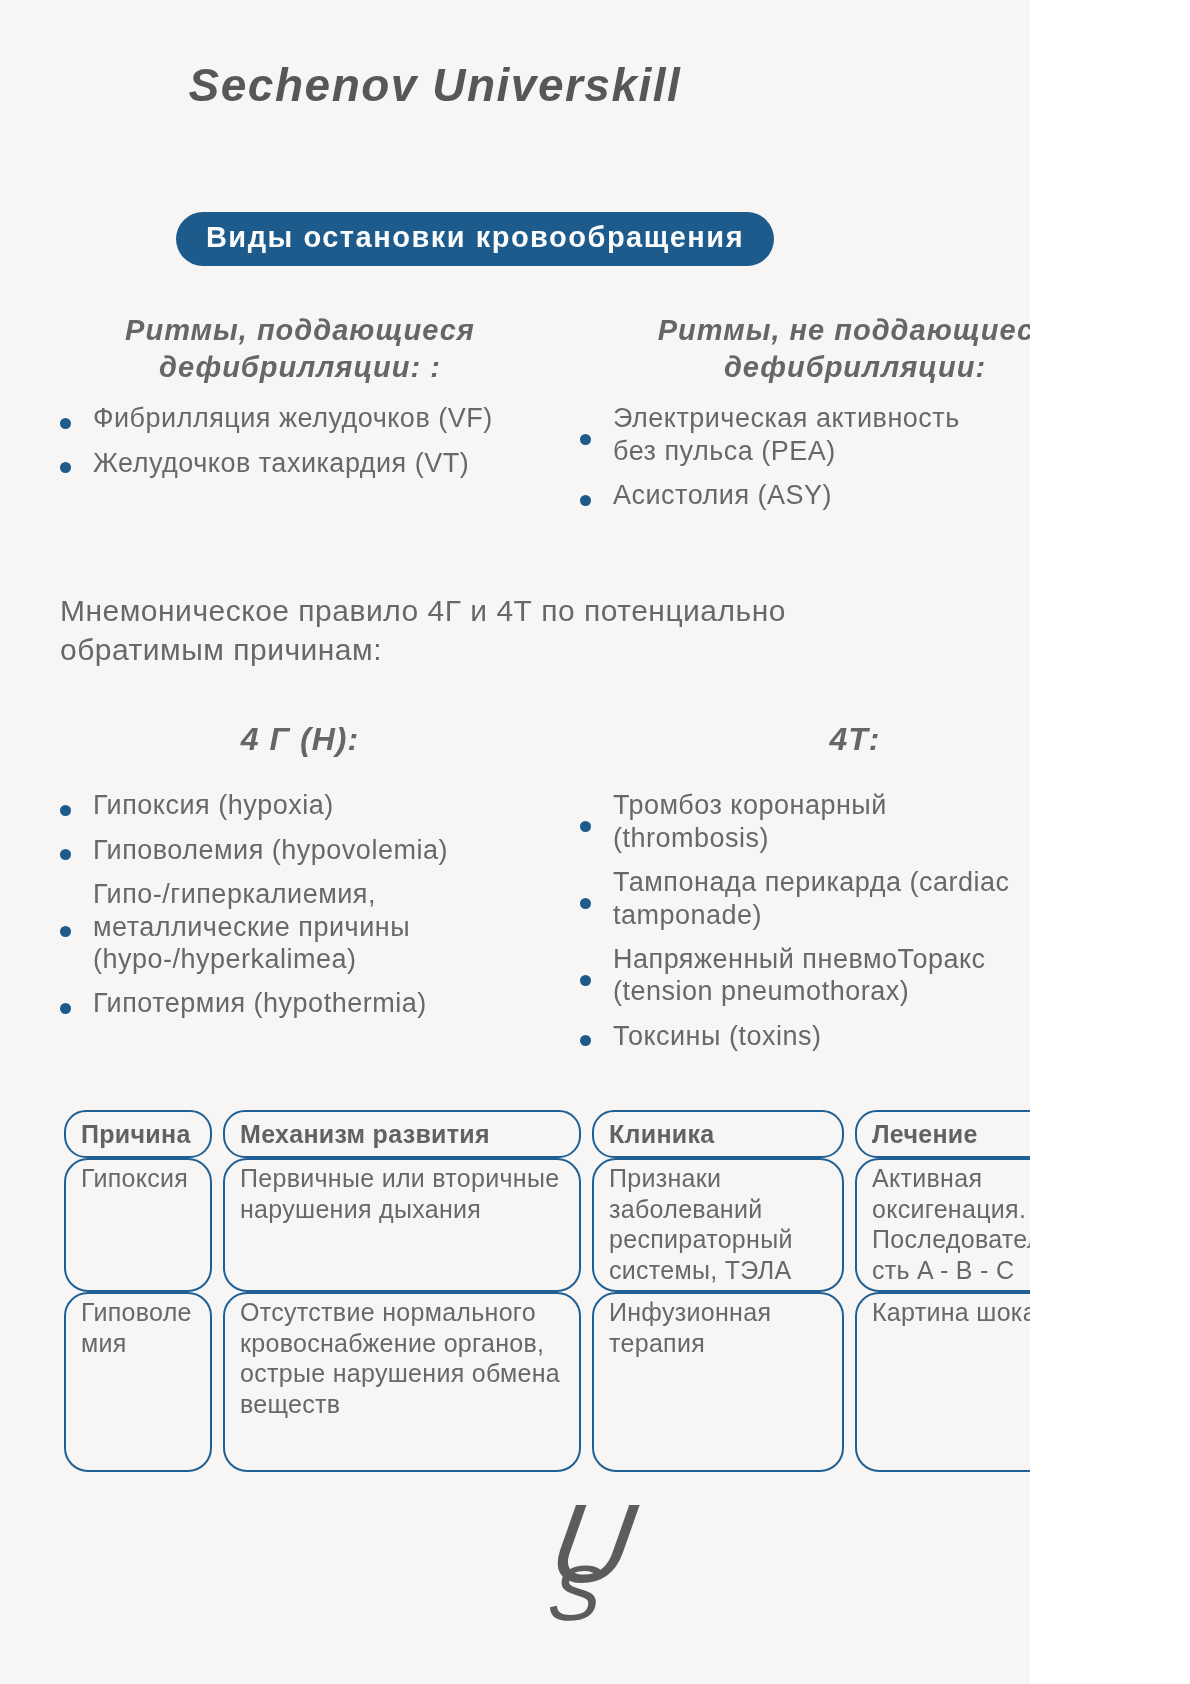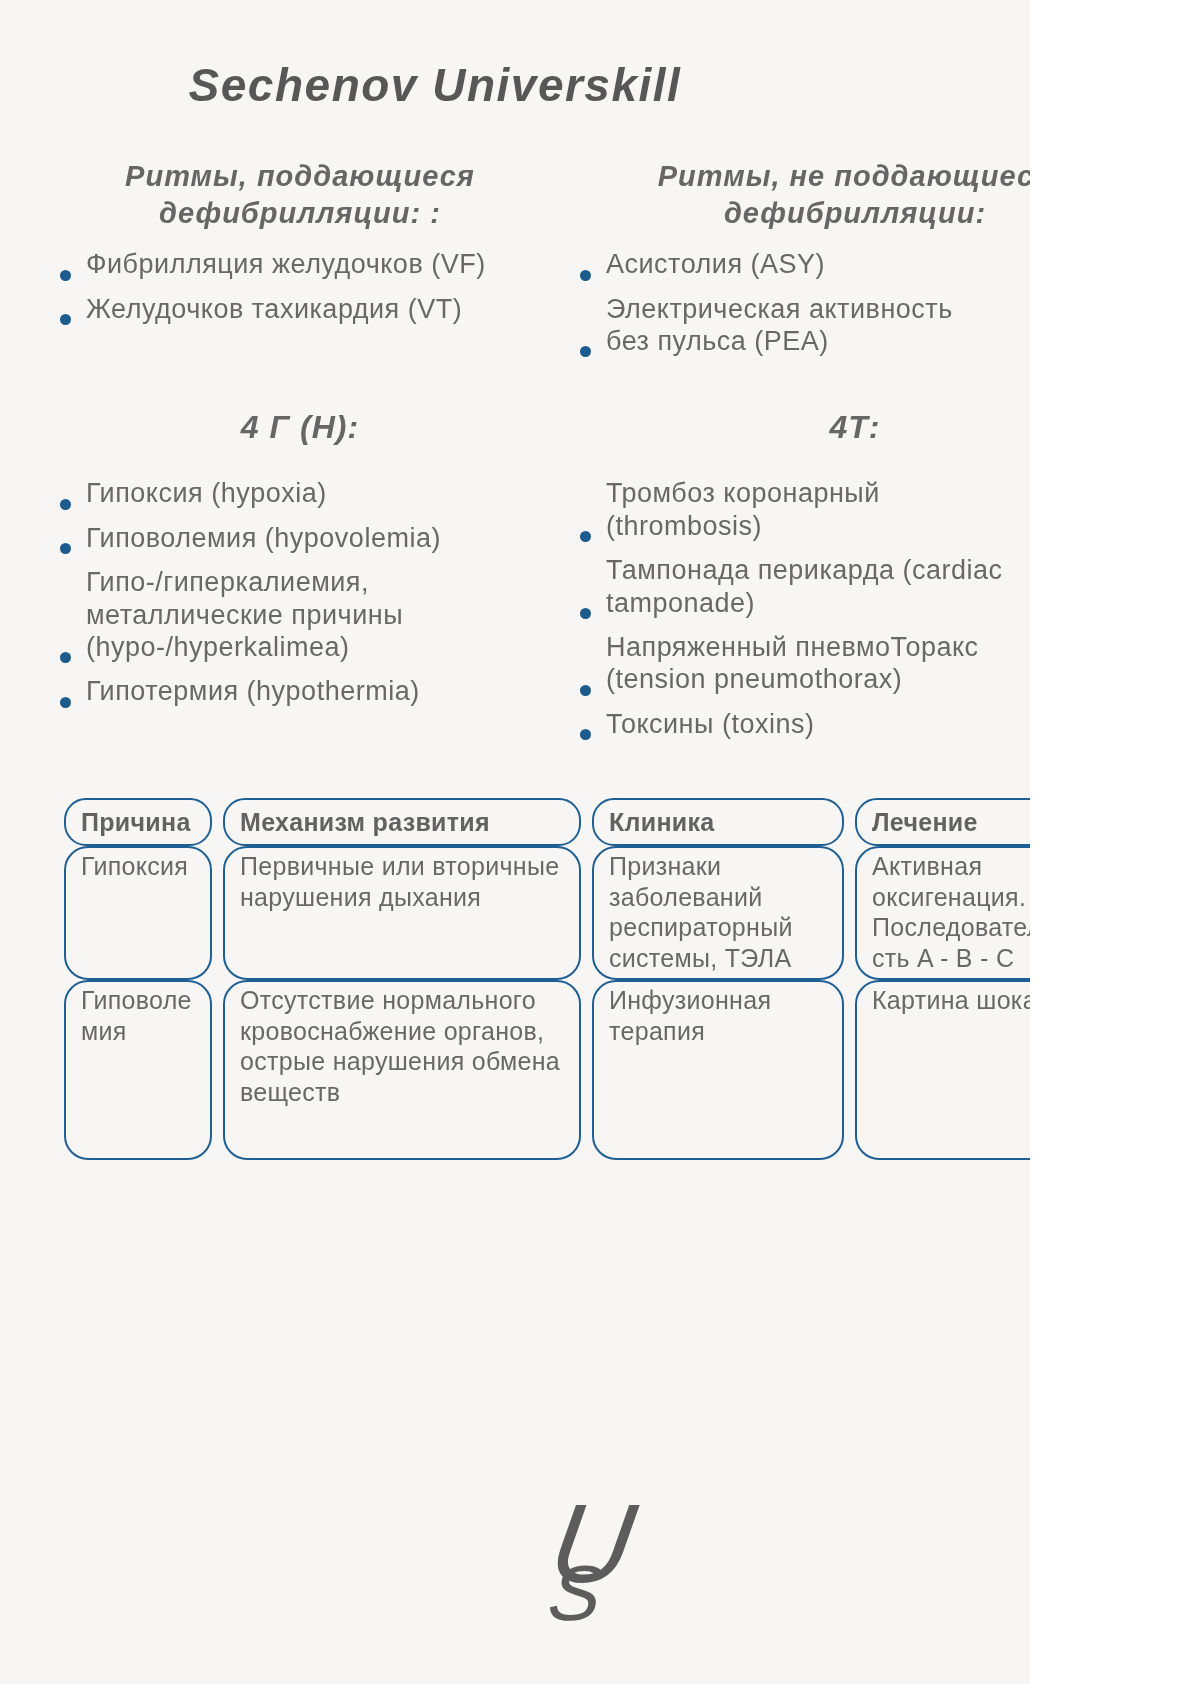--- a/index.html
+++ b/index.html
@@ -46,21 +46,21 @@
     font-size:29px;
     font-weight:bold;
     letter-spacing:1px;
     line-height:1.28;
     color:#666;
     margin:0 0 16px;
     font-style:italic;
   }
   .causes .col-header{font-size:32px;margin-bottom:29px;}
   .bullet-list{display:flex;flex-direction:column;gap:12px;}
-  .bullet{display:flex;gap:15px;align-items:flex-end;}
+  .bullet{display:flex;gap:22px;align-items:center;}
   .bullet .dot{
     flex:none;width:11px;height:11px;border-radius:50%;
     background:var(--accent,#1d5b8c);margin-top:10px;
   }
   .bullet .btext{
     font-size:27px;letter-spacing:.5px;line-height:1.2;color:#686868;
   }
   .col-right .btext{max-width:408px;}
   .rhythms .col-right .btext{max-width:396px;}
   .mnemonic{
@@ -110,50 +110,52 @@
   .logo .u{left:552px;top:8px;font-size:112px;}
   .logo .s{left:550px;top:74px;font-size:78px;}
 </style>
 </head>
 <body>
 
 <div class="page">
 
   <div class="title">Sechenov Universkill</div>
 
+  <div class="badge">Виды остановки кровообращения</div>
 
   <div class="two-col rhythms">
     <div class="col-left">
       <div class="col-header">Ритмы, поддающиеся дефибрилляции: :</div>
       <div class="bullet-list">
         <div class="bullet">
           <span class="dot"></span>
           <span class="btext">Фибрилляция желудочков (VF)</span>
         </div>
         <div class="bullet">
           <span class="dot"></span>
           <span class="btext">Желудочков тахикардия (VT)</span>
         </div>
       </div>
     </div>
     <div class="col-right">
       <div class="col-header">Ритмы, не поддающиеся дефибрилляции:</div>
       <div class="bullet-list">
         <div class="bullet">
           <span class="dot"></span>
+          <span class="btext">Электрическая активность без пульса (PEA)</span>
+        </div>
+        <div class="bullet">
+          <span class="dot"></span>
           <span class="btext">Асистолия (ASY)</span>
         </div>
-        <div class="bullet">
-          <span class="dot"></span>
-          <span class="btext">Электрическая активность без пульса (PEA)</span>
-        </div>
-      </div>
-    </div>
-  </div>
-
+      </div>
+    </div>
+  </div>
+
+  <div class="mnemonic">Мнемоническое правило 4Г и 4Т по потенциально обратимым причинам:</div>
 
   <div class="two-col causes">
     <div class="col-left">
       <div class="col-header">4 Г (H):</div>
       <div class="bullet-list">
         <div class="bullet">
           <span class="dot"></span>
           <span class="btext">Гипоксия (hypoxia)</span>
         </div>
         <div class="bullet">

